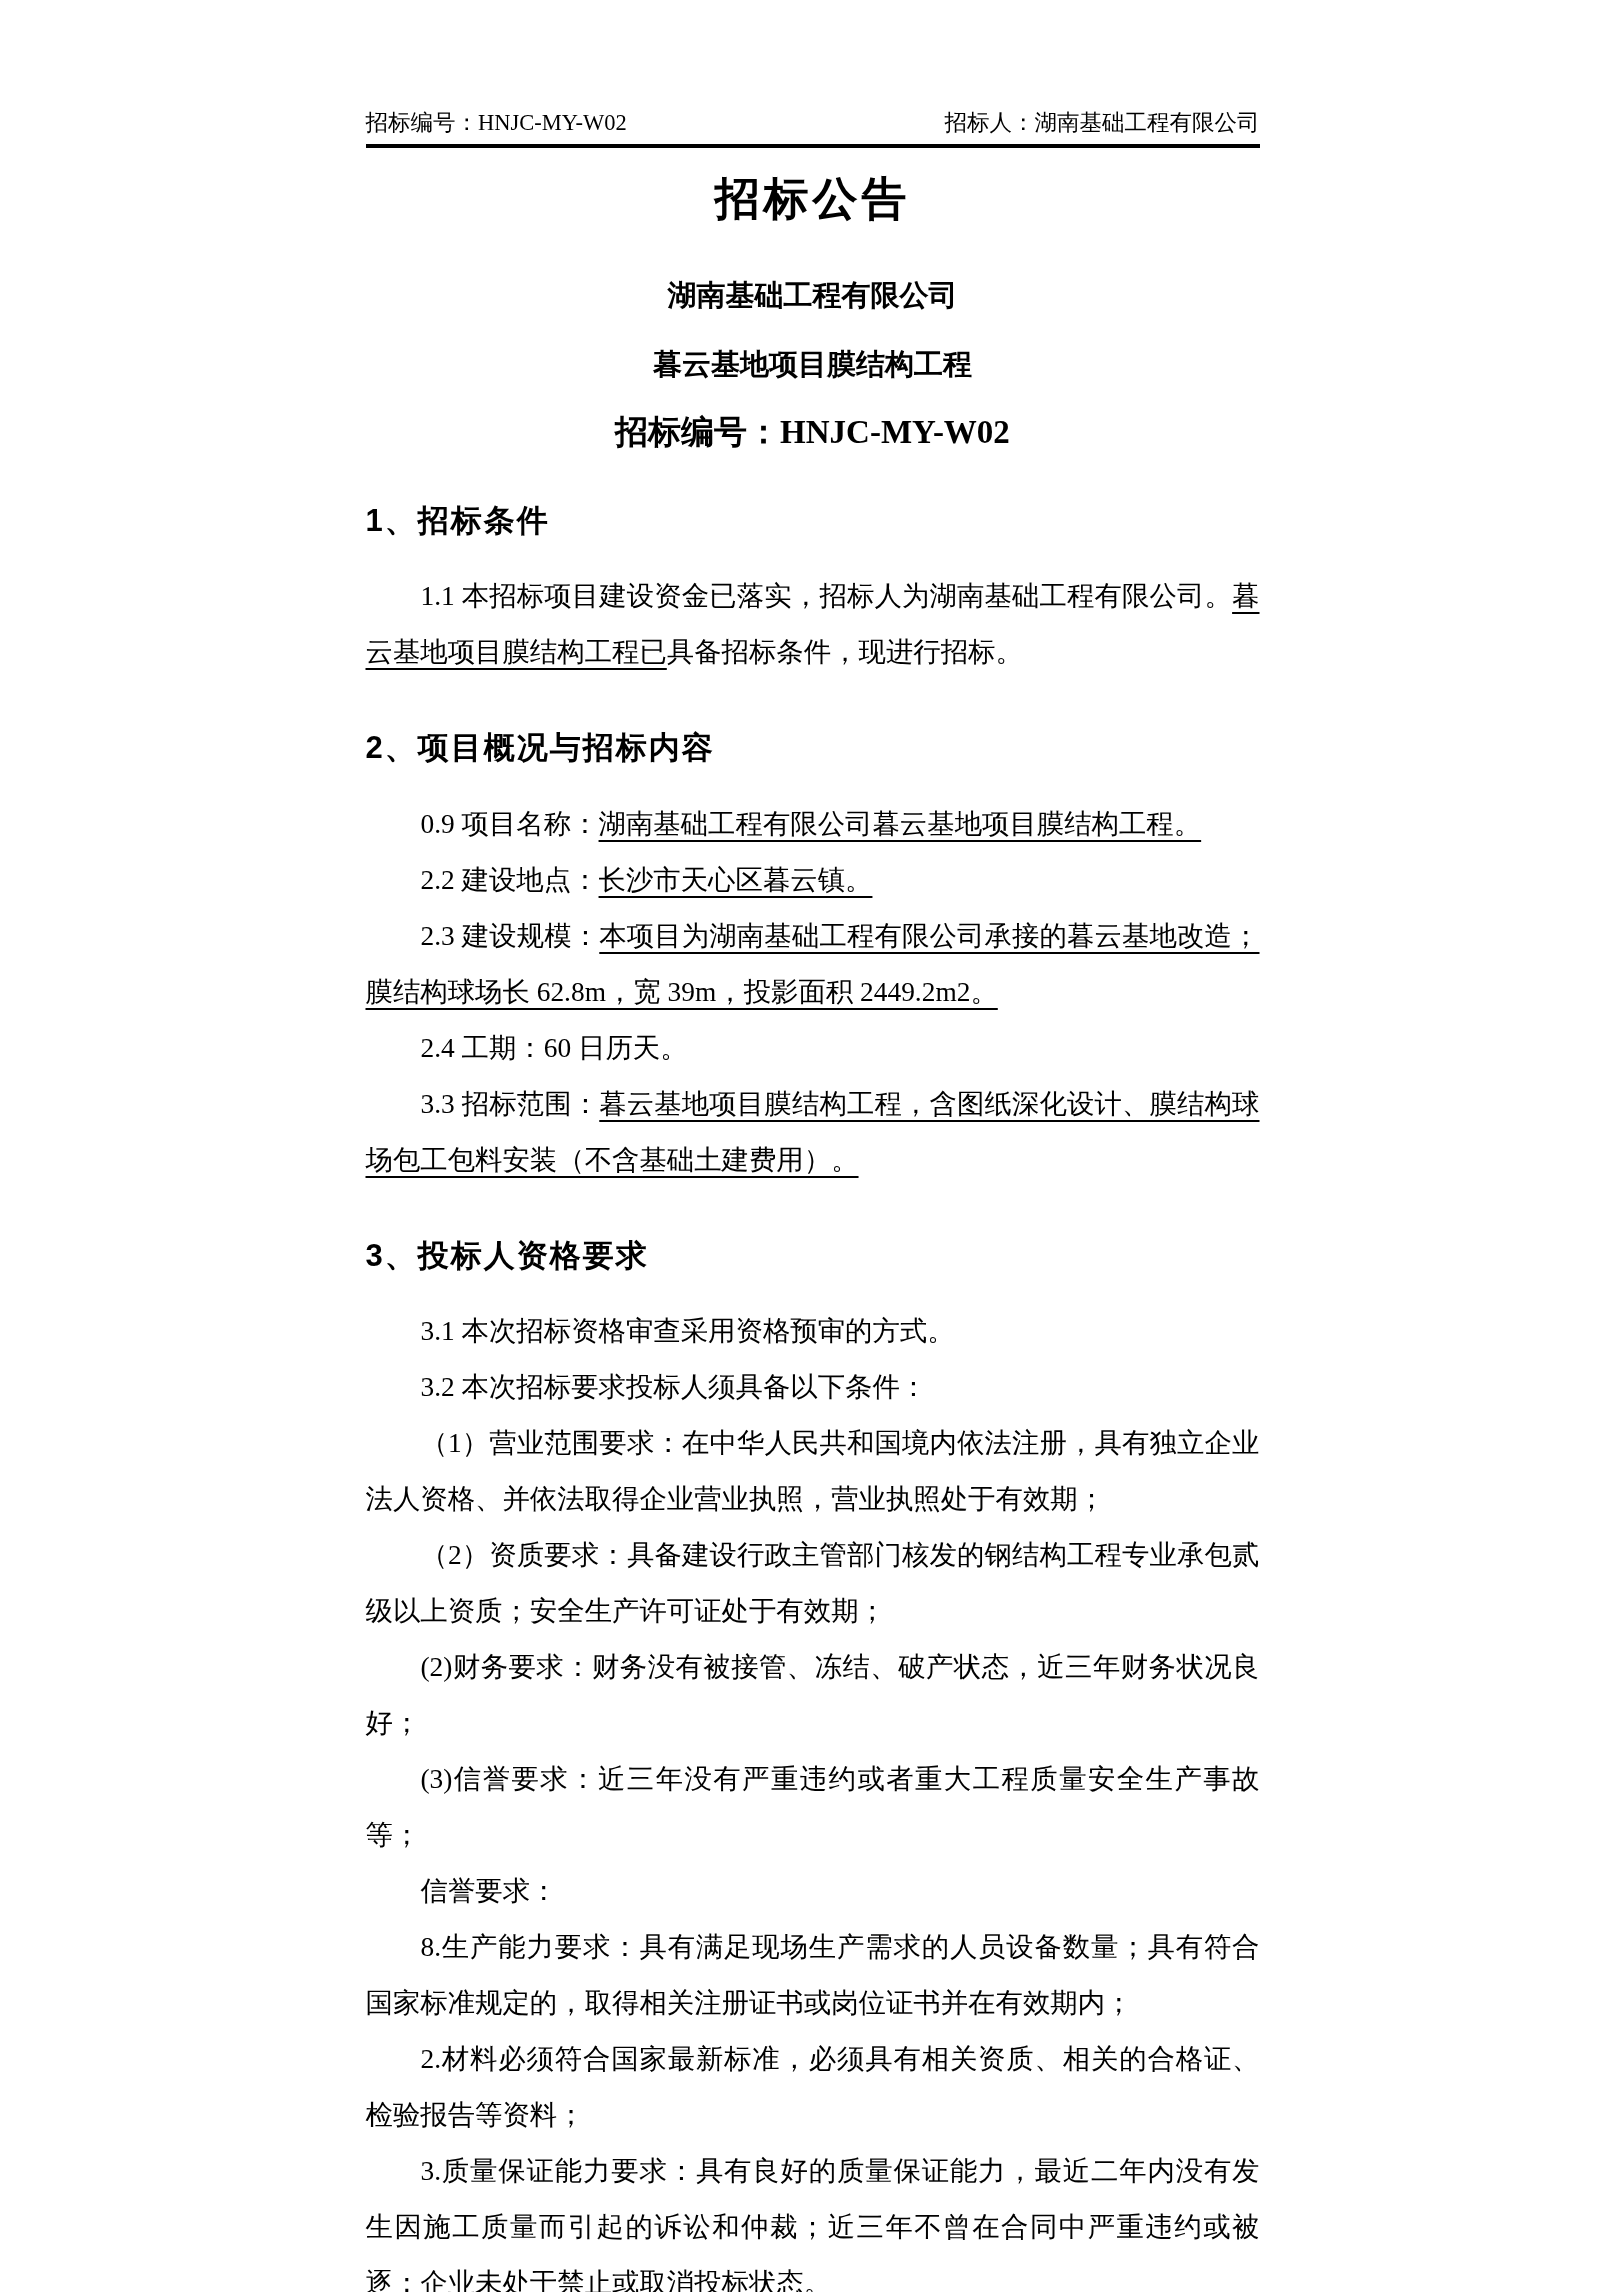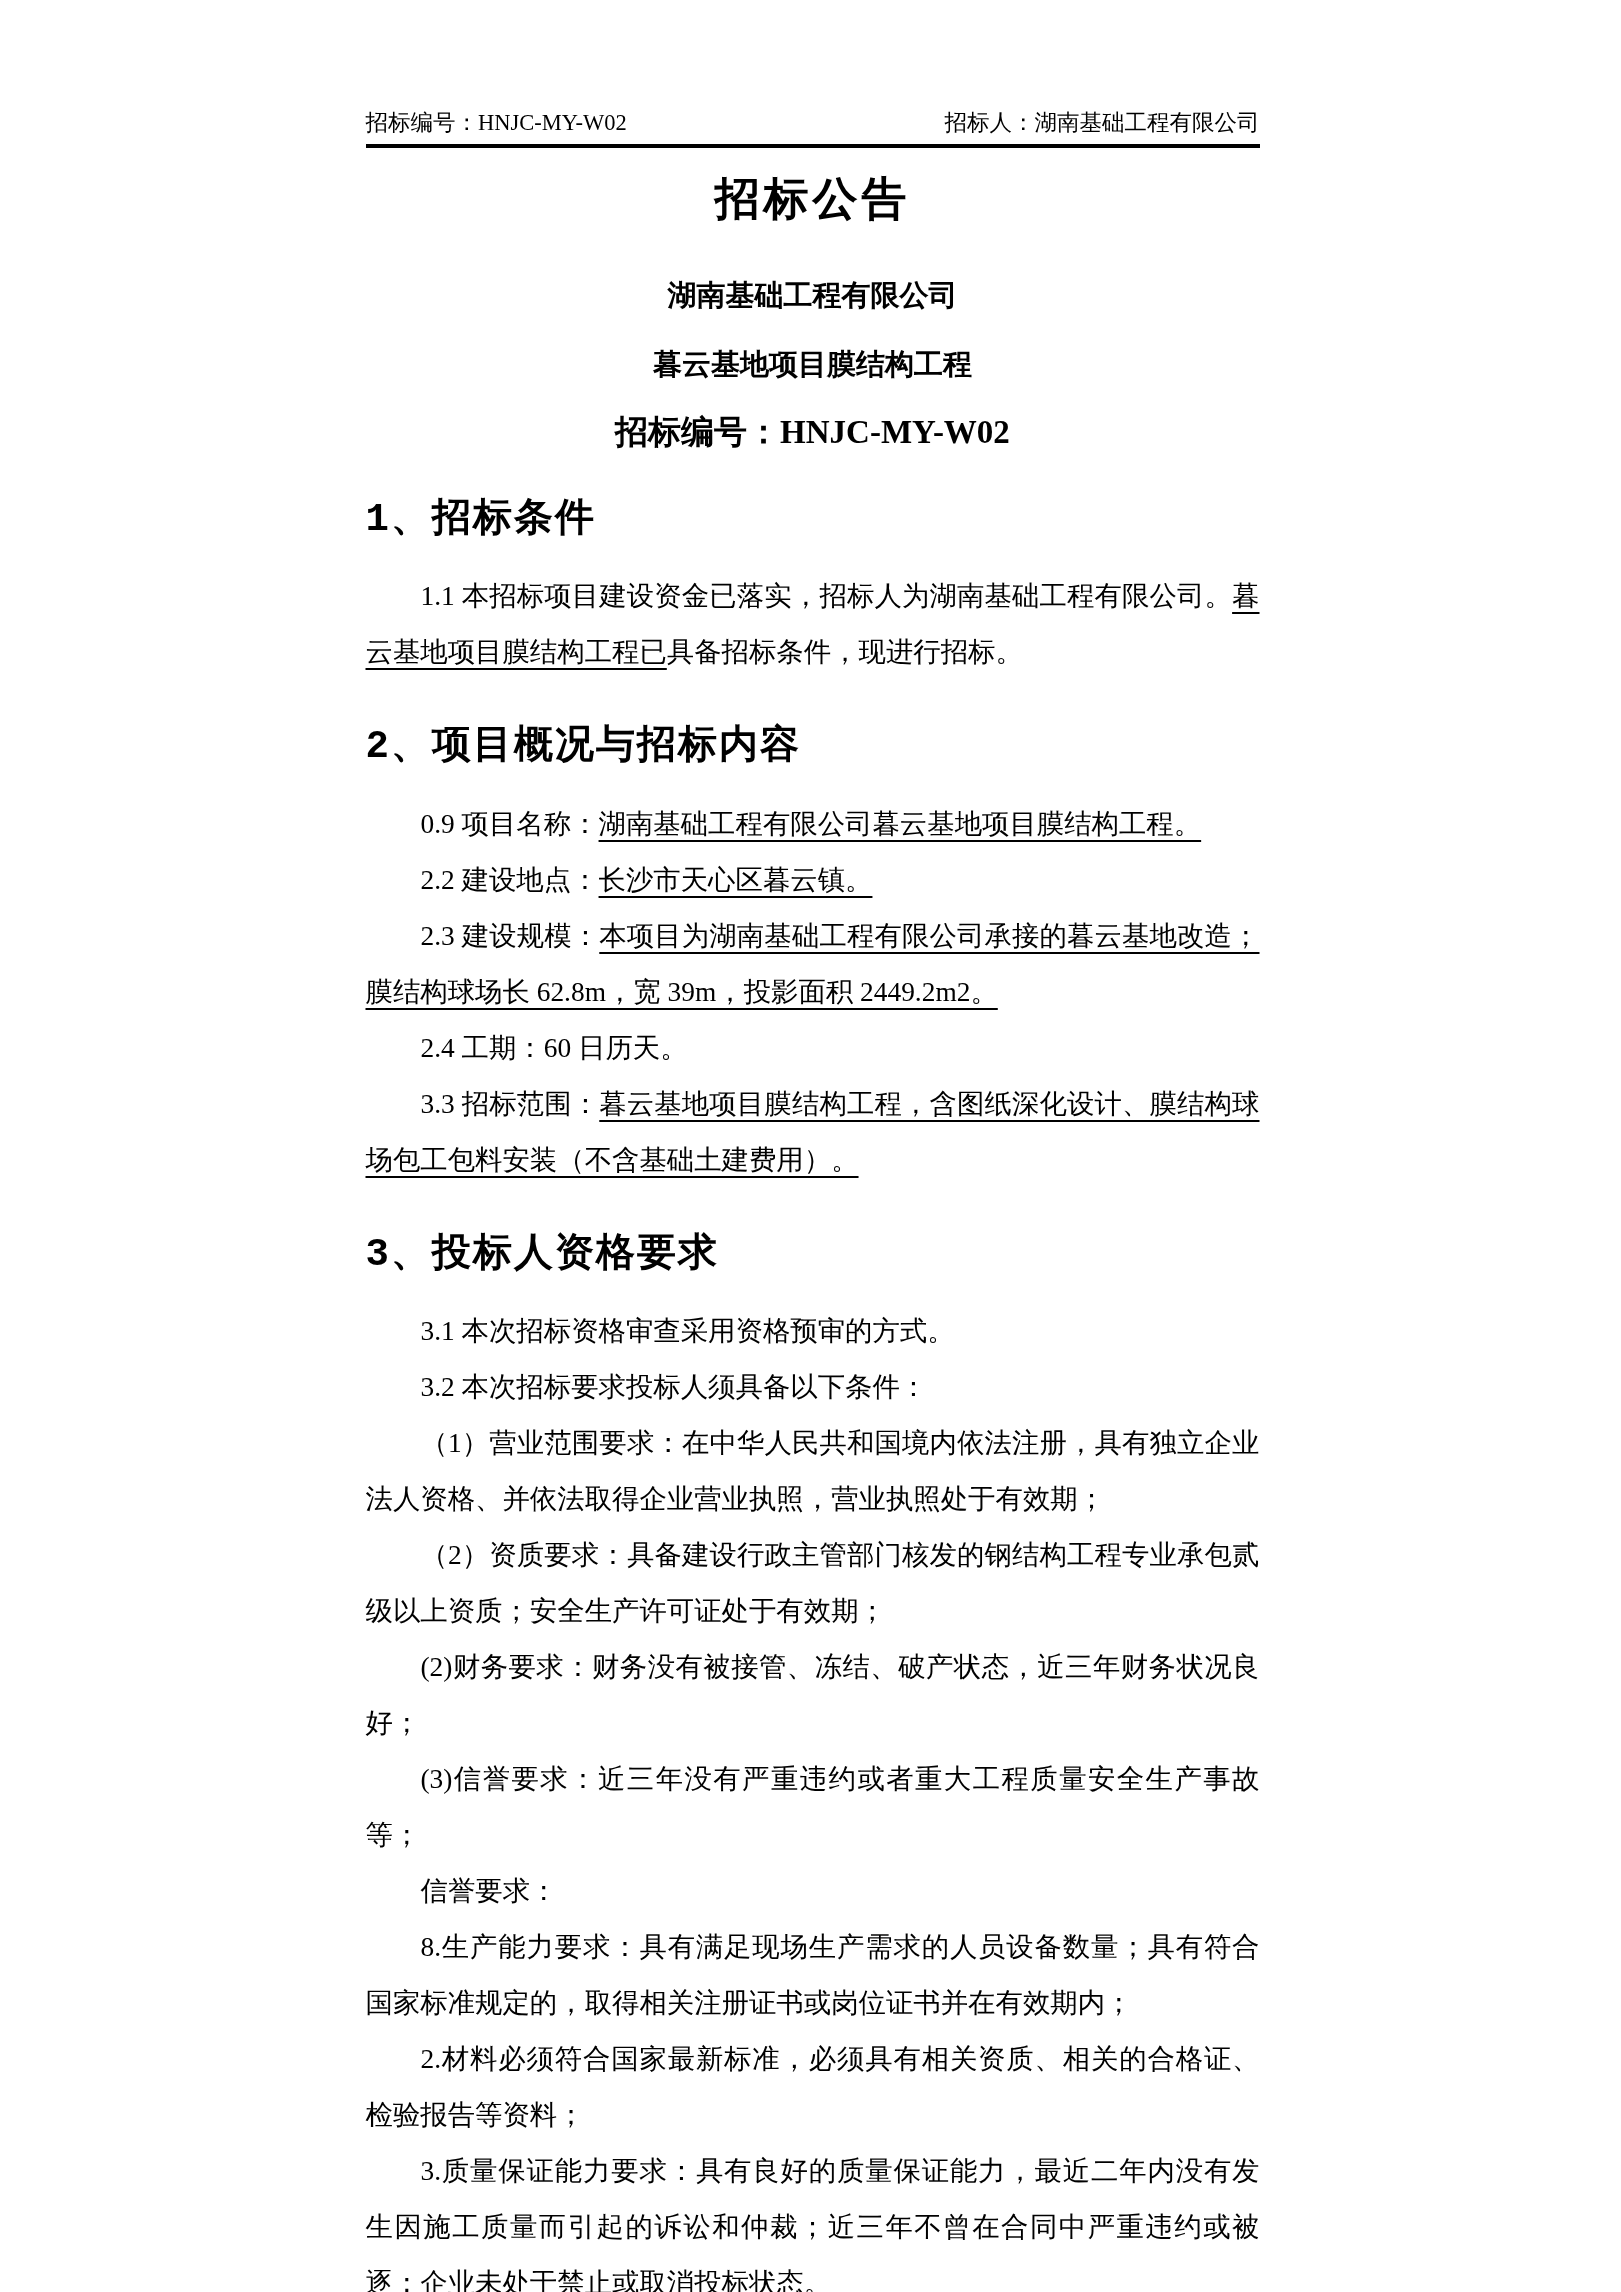--- a/index.html
+++ b/index.html
@@ -39,23 +39,23 @@
   .subtitle {
     text-align: center;
     font-weight: bold;
     font-size: 29px;
     line-height: 41px;
     margin: 28px 0 0 0;
   }
   .subtitle.first { margin-top: 51px; }
   .subtitle.tender-no { font-size: 33px; margin-top: 26.5px; }
   .sec-heading {
-    font-family: Liberation Mono, monospace;
+    font-family: Liberation Sans, sans-serif;
     font-weight: bold;
-    font-size: 39px;
+    font-size: 31px;
     line-height: 49px;
     margin: 43px 0 23.5px 0;
     letter-spacing: 2px;
   }
   .body-p {
     font-size: 27.4px;
     line-height: 56px;
     margin: 0;
     text-align: justify;
     text-indent: 55px;

